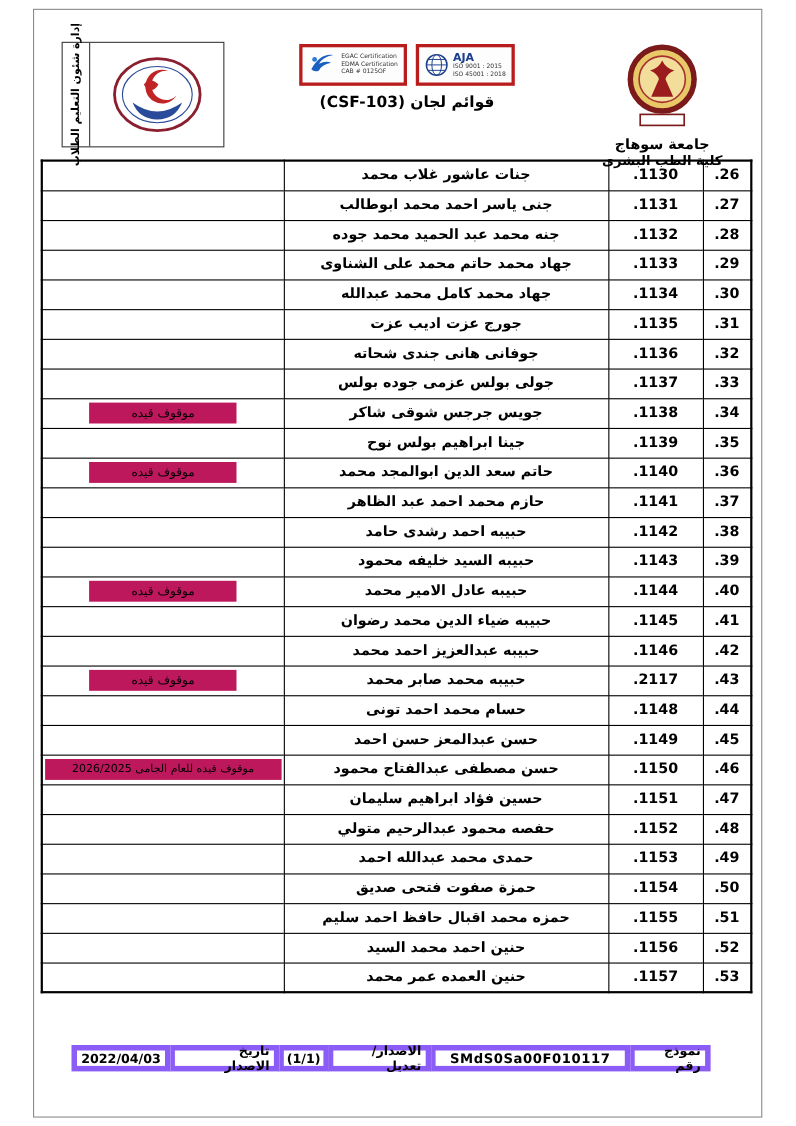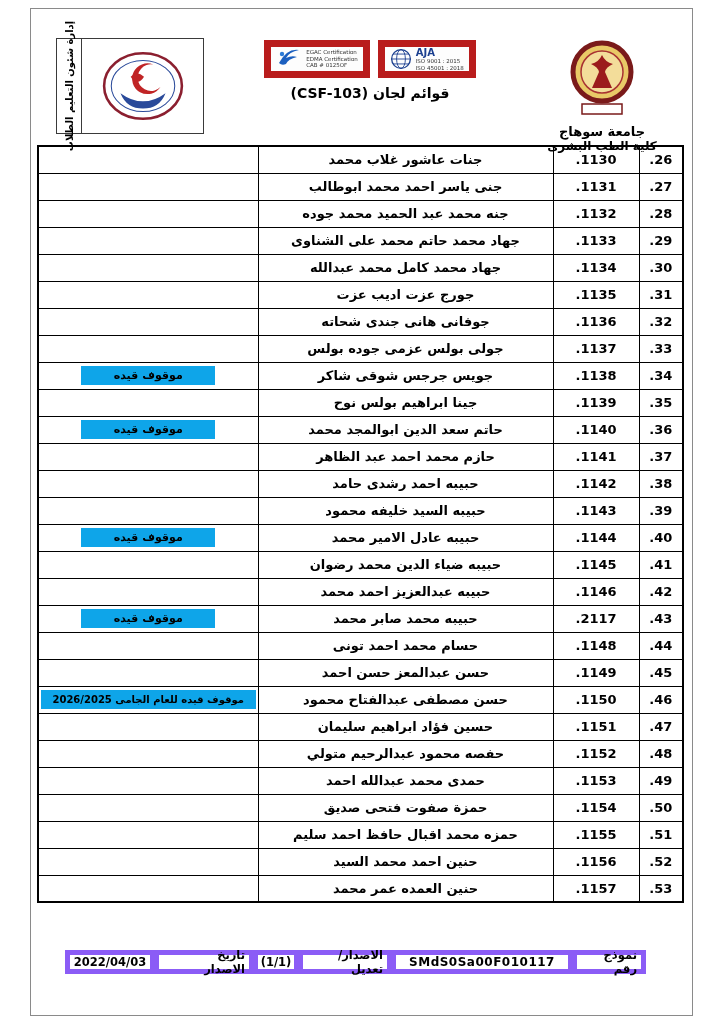--- a/index.html
+++ b/index.html
@@ -12,21 +12,21 @@
   
   .header { position:absolute; top:38px; right:56px; left:56px;
             display:flex; justify-content:space-between; align-items:flex-start; }
 
   .uni-block { width:132px; text-align:center; }
   .uni-name { font-size:13px; font-weight:bold; margin-top:2px; }
   .uni-fac  { font-size:12px; font-weight:bold; }
 
   .center-block { flex:1; text-align:center; padding-top:2px; }
   .cert-row { display:flex; justify-content:center; gap:8px; direction:ltr; }
-  .cert { border:7px solid #b91c1c; background:#fdfdfd; height:38px;
+  .cert { border:3px solid #b91c1c; background:#fdfdfd; height:38px;
           display:flex; align-items:center; padding:2px 5px; gap:4px; }
   .cert-lines { display:flex; flex-direction:column; text-align:left; }
   .cert-lines .big { font-size:10px; font-weight:bold; color:#1b3f8f; line-height:1.1; }
   .cert-lines .tiny { font-size:5.5px; color:#333; line-height:1.25; white-space:nowrap; }
   .title1 { font-size:14px; font-weight:bold; margin-top:7px; }
   .title2 { font-size:16px; font-weight:bold; margin-top:3px; }
 
   .admin-box { width:148px; height:96px; border:1.5px solid #3a3a3a;
                display:flex; direction:ltr; background:#fff; }
   .admin-vertical { position:relative; width:25px; border-right:1px solid #3a3a3a; }
@@ -39,21 +39,21 @@
   table.committee { position:absolute; top:145px; right:40px; width:645px;
                     border-collapse:collapse; table-layout:fixed; direction:rtl;
                     border:2px solid #000; }
   table.committee td { border:1px solid #000; height:27px; vertical-align:middle;
                        text-align:center; font-weight:bold; font-size:13px;
                        padding:0 2px; overflow:hidden; white-space:nowrap; }
   td.c-serial { width:44px; }
   td.c-id     { width:86px; }
   td.c-name   { width:295px; }
   td.c-status { width:220px; font-size:11px; }
-  .status-band { background:#0ea5e9; font-weight:bold; }
+  .status-band { background:#be185d; font-weight:normal; }
   .status-band.narrow { display:inline-block; min-width:134px; font-size:11px; padding:3px 6px; }
   .status-band.wide   { display:block; font-size:10px; padding:4px 1px; }
 
   
   .footer { position:absolute; top:950px; right:78px; display:flex; direction:rtl; }
   .f-cell { border:5px solid #8b5cf6; height:24px; display:flex; align-items:center;
             justify-content:center; font-size:11.5px; font-weight:bold;
             margin-left:-1px; padding:0 4px; background:#fff; }
   .f-form-label  { width:74px;  }
   .f-form-value  { width:182px; direction:ltr; font-size:12px; letter-spacing:0.5px; }

